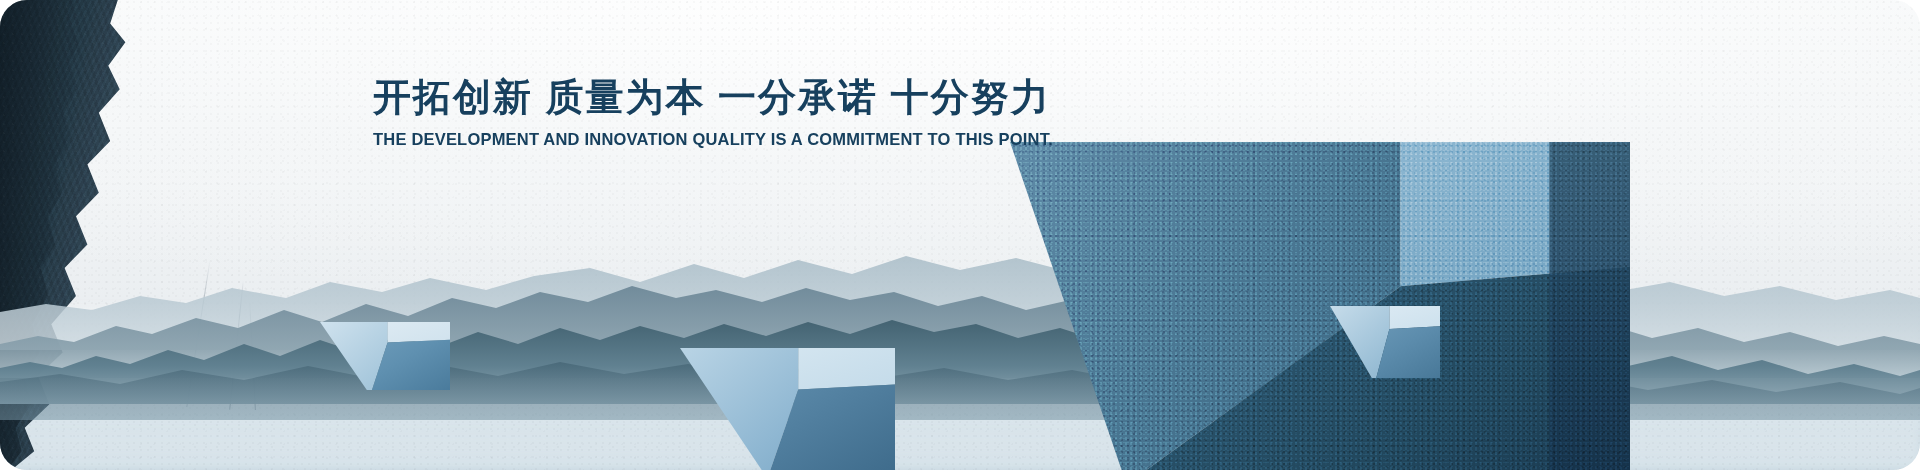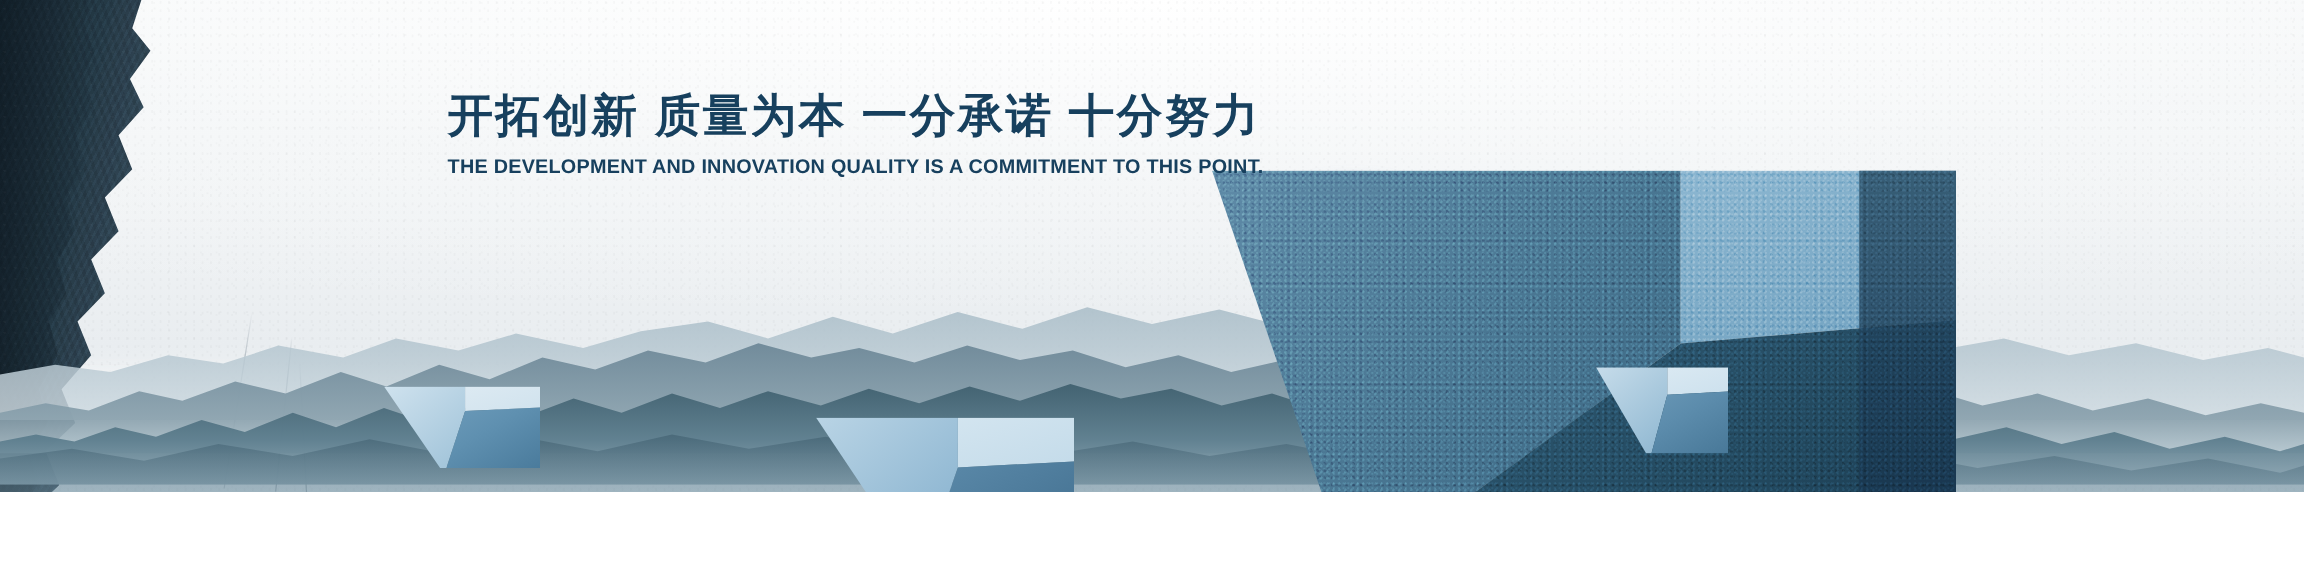--- a/index.html
+++ b/index.html
@@ -7,23 +7,24 @@
   html, body {
     width:1920px; height:470px;
     overflow:hidden;
     background:#ffffff;
     font-family:"Liberation Sans", sans-serif;
   }
 
   #banner {
     position:relative;
     width:1920px;
-    height:410px;
+    height:470px;
     overflow:hidden;
     background:linear-gradient(180deg,#fbfcfc 0%,#f4f6f7 28%,#eef1f3 52%,#e9edf0 70%,#f2f5f6 86%,#fdfdfd 100%);
+    border-radius:27px;
   }
 
   
   .sky-haze {
     position:absolute; left:0; top:0; width:100%; height:62%;
     background:radial-gradient(120% 130% at 50% 0%, rgba(255,255,255,.95) 0%, rgba(246,248,249,.6) 45%, rgba(231,237,240,0) 80%);
     pointer-events:none;
   }
 
   

